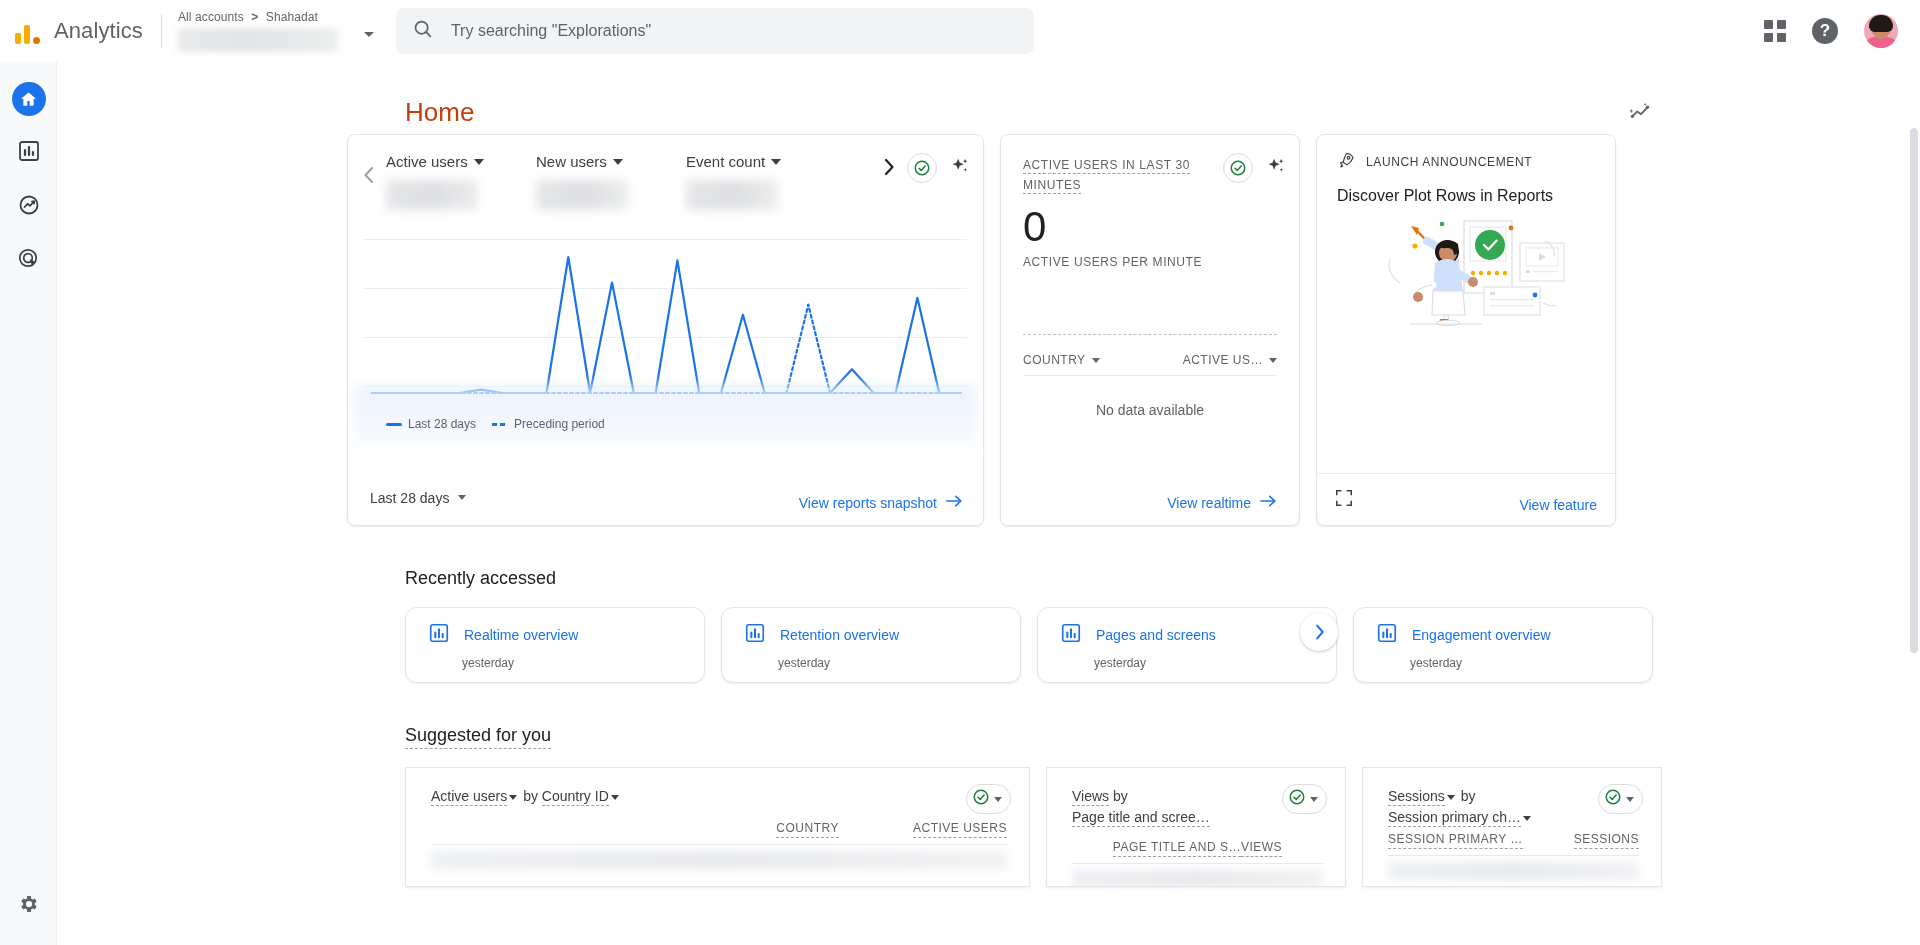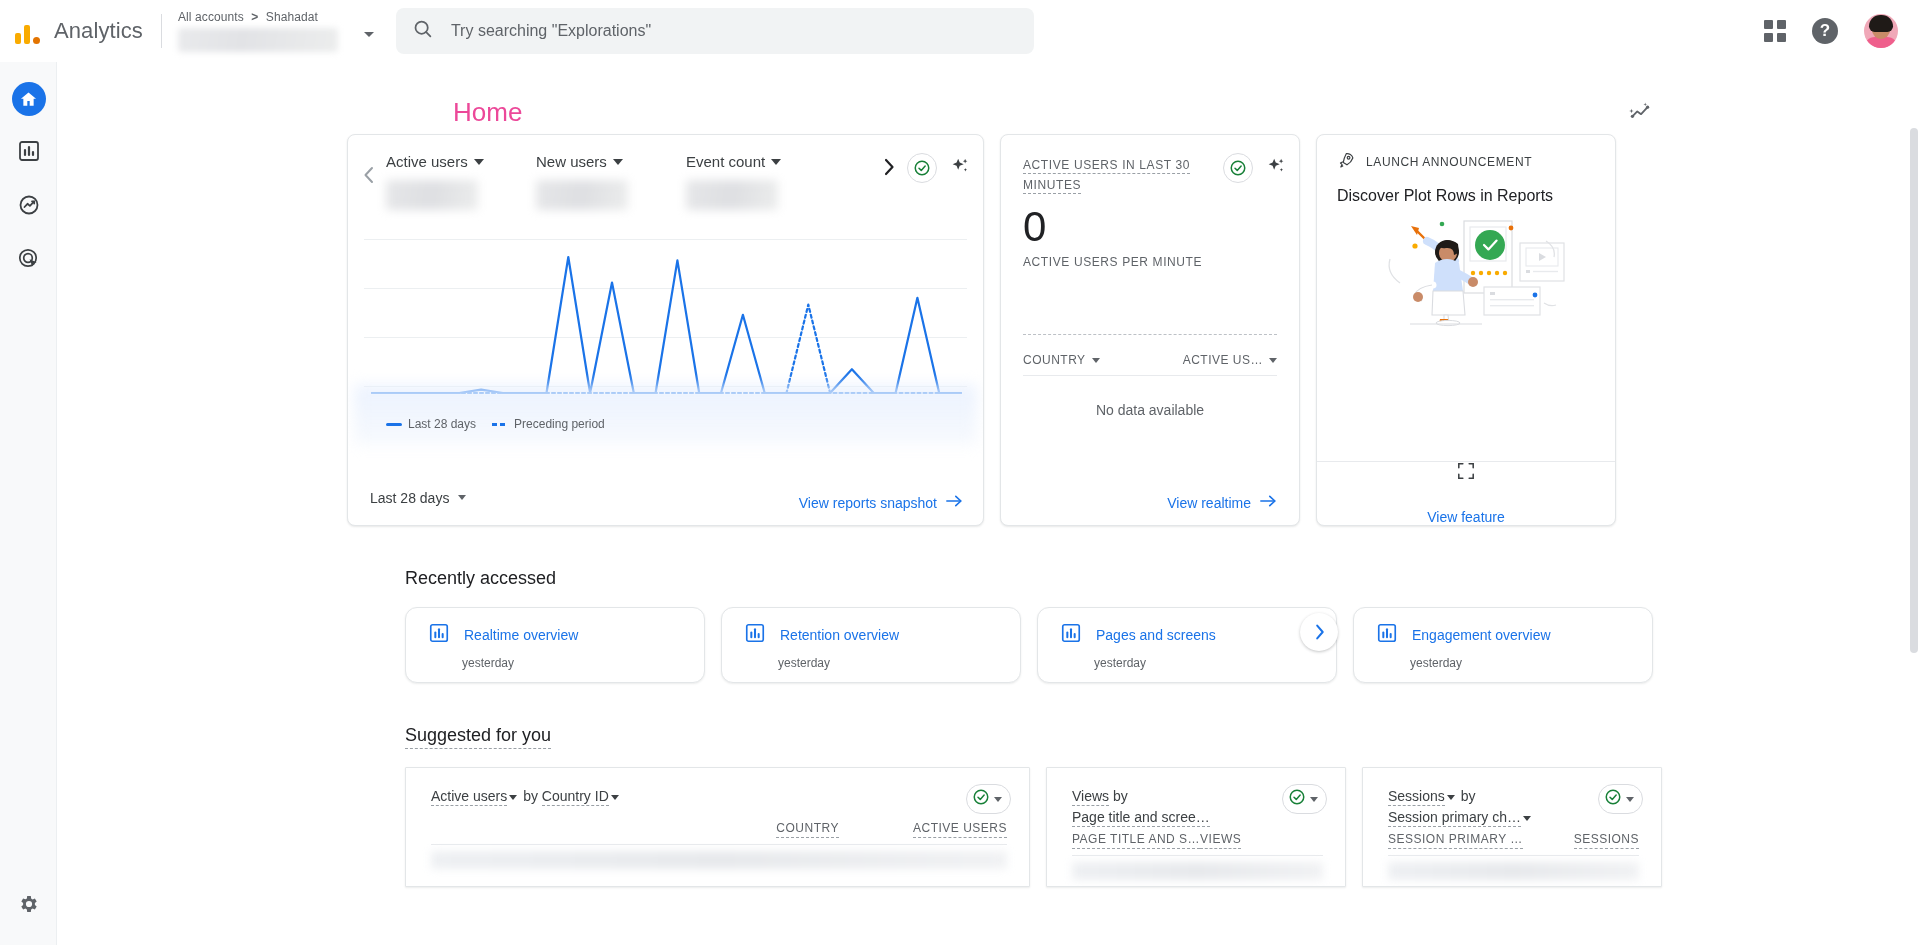--- a/index.html
+++ b/index.html
@@ -83,21 +83,21 @@
   
   .main {
     position: absolute; top: 62px; left: 57px; width: 1863px; height: 883px;
     background: #fff; overflow: hidden;
   }
   .content { padding: 0 0 0 0; position: relative; }
   .page-head {
     display: flex; align-items: center; justify-content: space-between;
     padding: 28px 50px 0 348px; height: 72px;
   }
-  .page-title { font-size: 26px; color: #ec4899; font-weight: 400; margin-left: 48px; }
+  .page-title { font-size: 26px; color: #c2410c; font-weight: 400; }
   .insights-btn { width: 44px; height: 44px; display: flex; align-items: center; justify-content: center; cursor: pointer; margin-right: 208px; }
 
   .row-cards { display: flex; gap: 16px; padding-left: 290px; }
 
   .card {
     background: #fff; border: 1px solid #e3e6e8; border-radius: 8px;
     box-shadow: 0 1px 2px rgba(60,64,67,.12);
   }
 
   
@@ -151,21 +151,21 @@
   .rt-th { font-size: 12px; color: #5f6368; letter-spacing: .5px; display: inline-flex; align-items: center; gap: 6px; cursor: pointer; }
   .caret-sm { width: 0; height: 0; border-left: 4px solid transparent; border-right: 4px solid transparent; border-top: 5px solid #5f6368; }
   .rt-nodata { text-align: center; font-size: 14px; color: #5f6368; margin-top: 26px; }
 
   
   .ann-card { width: 300px; height: 392px; position: relative; padding: 16px 20px 0 20px; }
   .ann-kicker { display: flex; align-items: center; gap: 10px; font-size: 12px; color: #3c4043; letter-spacing: .6px; }
   .ann-title { font-size: 16px; color: #202124; margin-top: 14px; }
   .ann-art { height: 118px; display: flex; align-items: center; justify-content: center; margin-top: 6px; }
   .ann-body { font-size: 13px; color: #3c4043; line-height: 20px; margin-top: 8px; }
-  .ann-foot { position: absolute; left: 0; right: 0; bottom: 0; height: 64px; border-top: 1px solid #e8eaed; display: flex; align-items: center; justify-content: space-between; padding: 0 18px; flex-direction: column; }
+  .ann-foot { position: absolute; left: 0; right: 0; bottom: 0; height: 52px; border-top: 1px solid #e8eaed; display: flex; align-items: center; justify-content: space-between; padding: 0 18px; }
 
   
   .section-title { font-size: 18px; color: #202124; padding-left: 348px; margin-top: 42px; }
   .section-title.dotted { display: inline-block; border-bottom: 1px dashed #9aa0a6; margin-left: 348px; padding-left: 0; padding-bottom: 2px; }
   .recent-row { display: flex; gap: 16px; padding-left: 348px; margin-top: 18px; position: relative; }
   .recent-card {
     width: 300px; height: 76px; background: #fff; border: 1px solid #e3e6e8;
     border-radius: 12px; box-shadow: 0 1px 2px rgba(60,64,67,.1);
     padding: 14px 0 0 22px; cursor: pointer;
   }
@@ -624,21 +624,21 @@
         </div>
         <div class="sugg-ctrl">
           <span>
             <svg width="18" height="18" viewBox="0 0 24 24" fill="none" stroke="#188038" stroke-width="2">
               <circle cx="12" cy="12" r="9"></circle>
                 <polyline points="8,12.3 11,15.2 16.2,9.3" stroke-linecap="round" stroke-linejoin="round"></polyline>
             </svg>
           </span>
           <span class="caret-sm"></span>
         </div>
-        <div class="sugg-thead" style="justify-content:flex-start;gap:0;margin-top:4px">
+        <div class="sugg-thead" style="justify-content:center;gap:0;margin-top:12px">
           <span class="th-dot">PAGE TITLE AND S…</span>
           <span class="th-dot">VIEWS</span>
         </div>
         <div class="sugg-rule"></div>
         <div class="sugg-blur"></div>
       </div>
 
       <div class="sugg-card narrow">
         <div class="sugg-title">
           <span class="u-dot">Sessions</span><span class="mini-caret"></span>

